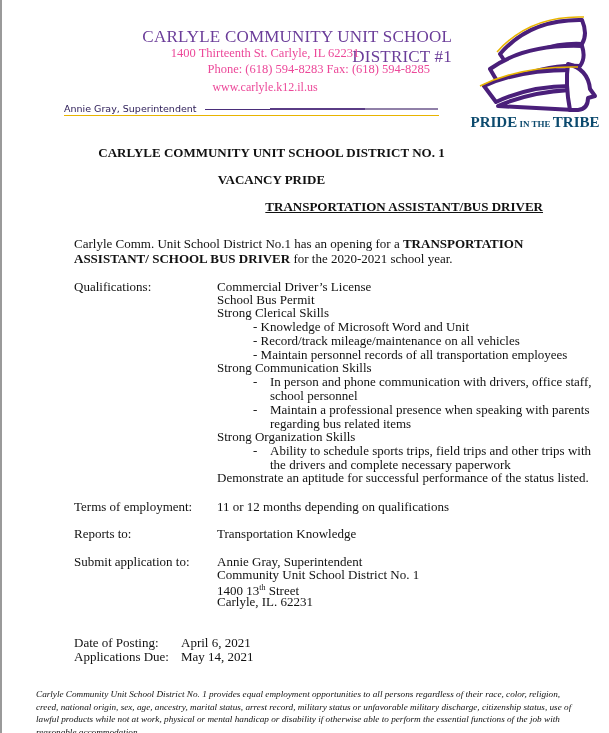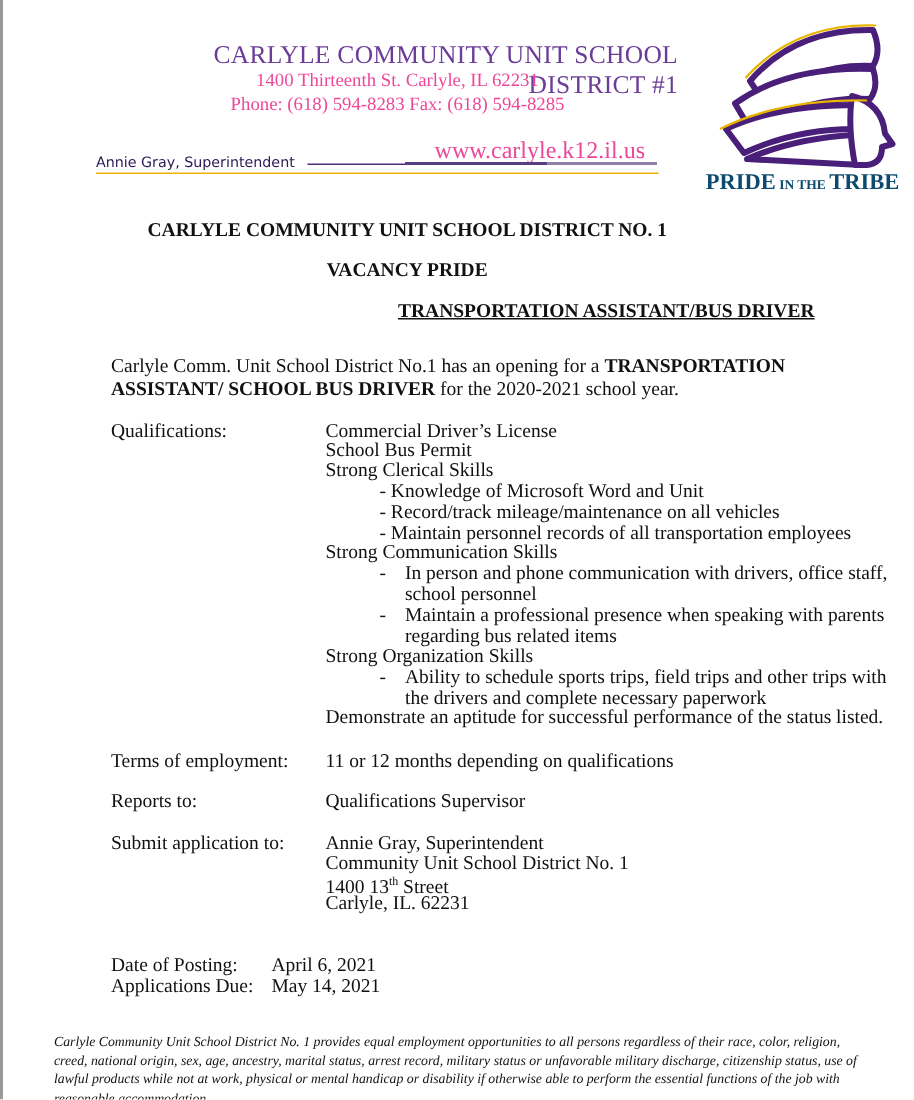--- a/index.html
+++ b/index.html
@@ -1,22 +1,22 @@
 <!DOCTYPE html>
 <html><head>
 <meta charset="utf-8">
 <style>
   html, body { margin:0; padding:0; }
   body { width:609px; height:733px; background:#fff; position:relative; overflow:hidden; font-family:"Liberation Serif", serif; color:#111; }
   .leftborder { position:absolute; left:0; top:0; width:2px; height:733px; background:#9a9a9a; }
   .lh-title { position:absolute; left:72px; top:27px; width:380px; text-align:right; color:#6b3d99; font-size:17px; letter-spacing:0.2px; font-family:"Liberation Serif", serif; }
   .lh-line { position:absolute; left:100px; width:330px; text-align:center; color:#ec4899; font-size:12.5px; }
   .lh-addr { top:46px; }
-  .lh-phone { top:62px; }
-  .lh-web { top:92px; font-size:16px;text-align:right; }
+  .lh-phone { top:62px;text-align:right; }
+  .lh-web { top:80px; font-size:12px; }
   .supt { position:absolute; left:64px; top:103px; font-family:"DejaVu Sans", sans-serif; font-size:9.5px; color:#2a1a55; }
   .supt-line1 { position:absolute; left:205px; top:109px; width:65px; height:1px; background:#4a2e7a; }
   .supt-line2 { position:absolute; left:270px; top:108px; width:95px; height:2px; background:#5a3c85; }
   .supt-line3 { position:absolute; left:365px; top:108px; width:73px; height:2px; background:#9080a8; }
   .gold-line { position:absolute; left:64px; top:115px; width:375px; height:1px; background:#e8b400; }
   .logo { position:absolute; left:470px; top:14px; width:130px; height:100px; }
   .pride { position:absolute; left:470px; top:114px; width:130px; text-align:center; color:#0c4a6e; font-weight:bold; font-size:15px; font-family:"Liberation Serif", serif; }
   .pride small { font-size:9px; }
   .h1 { position:absolute; left:0; width:543px; text-align:center; font-weight:bold; font-size:13px; }
   .h-dist { top:145px; }
@@ -87,21 +87,21 @@
 <div class="row val" style="top:430px">Strong Organization Skills</div>
 <div class="row dash" style="top:444px">-</div>
 <div class="row ind2" style="top:444px">Ability to schedule sports trips, field trips and other trips with</div>
 <div class="row ind2" style="top:458px">the drivers and complete necessary paperwork</div>
 <div class="row val" style="top:471px">Demonstrate an aptitude for successful performance of the status listed.</div>
 
 <div class="row lbl" style="top:500px">Terms of employment:</div>
 <div class="row val" style="top:500px">11 or 12 months depending on qualifications</div>
 
 <div class="row lbl" style="top:527px">Reports to:</div>
-<div class="row val" style="top:527px">Qualifications Supervisor</div>
+<div class="row val" style="top:527px">Transportation Knowledge</div>
 
 <div class="row lbl" style="top:555px">Submit application to:</div>
 <div class="row val" style="top:555px">Annie Gray, Superintendent</div>
 <div class="row val" style="top:568px">Community Unit School District No. 1</div>
 <div class="row val" style="top:581px"><span>1400 13</span><sup>th</sup><span> Street</span></div>
 <div class="row val" style="top:595px">Carlyle, IL. 62231</div>
 
 <div class="row lbl" style="top:636px">Date of Posting:</div>
 <div class="row" style="top:636px;left:181px">April 6, 2021</div>
 <div class="row lbl" style="top:650px">Applications Due:</div>

